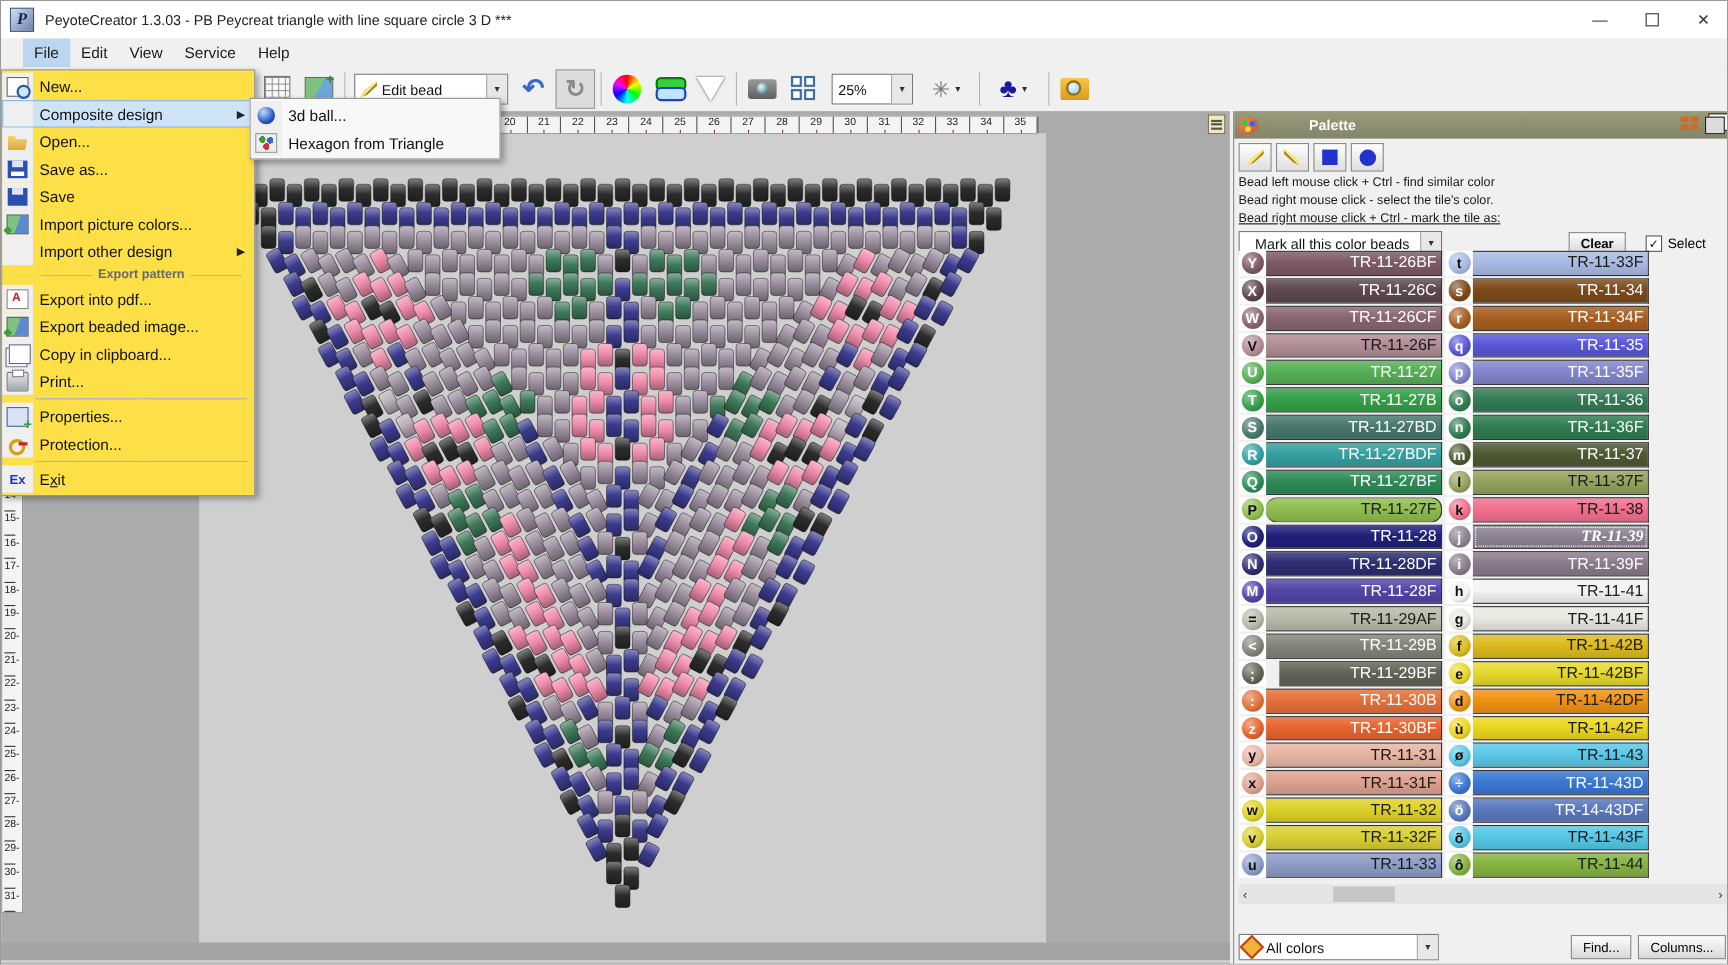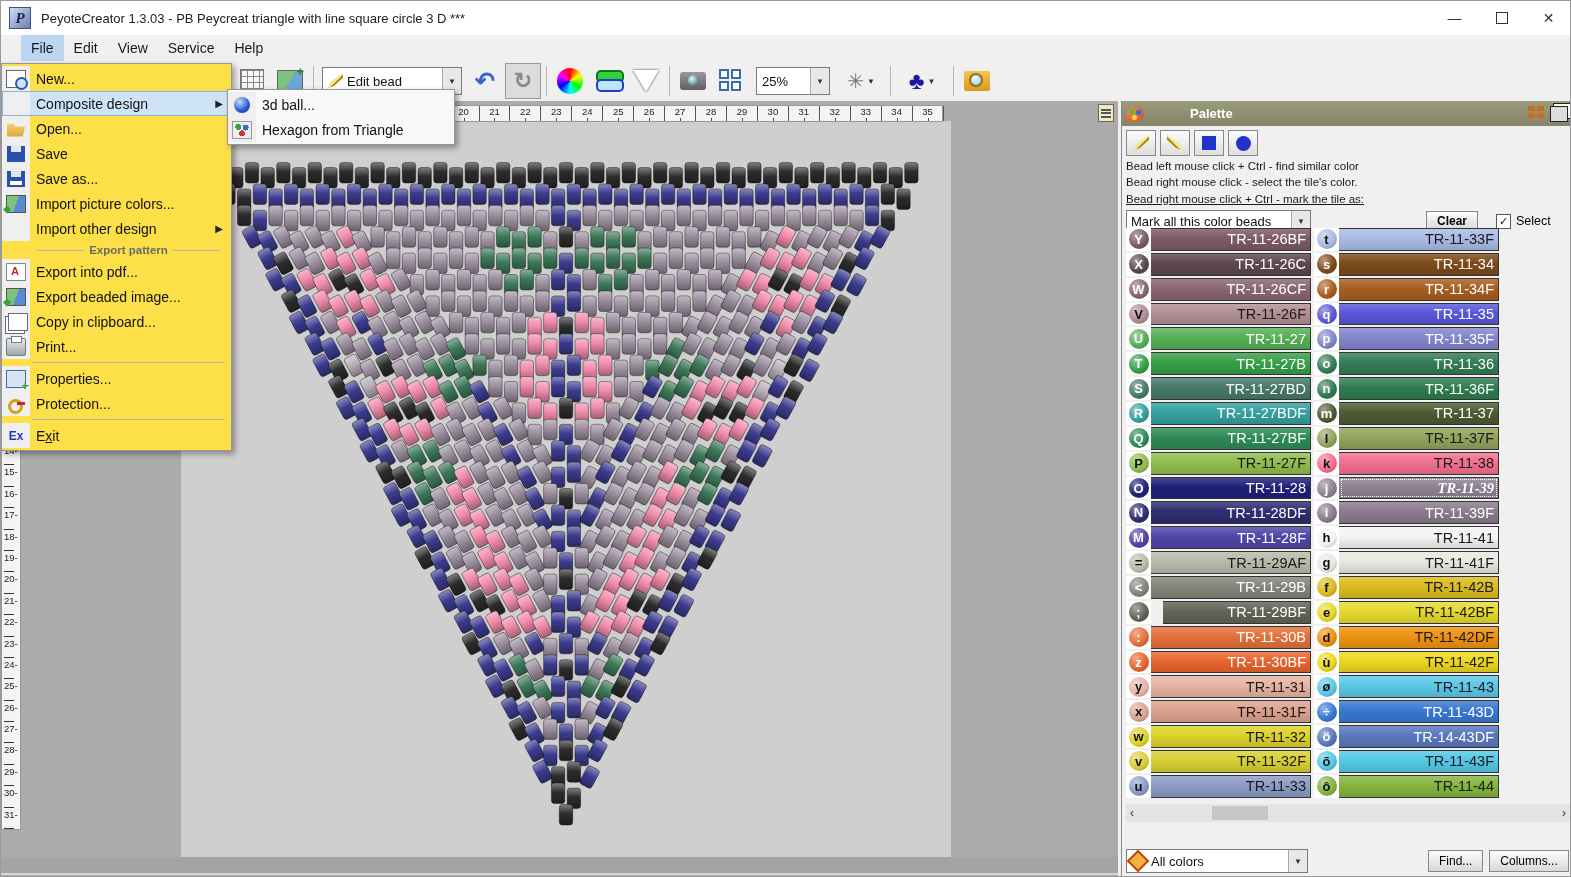--- a/index.html
+++ b/index.html
@@ -1050,21 +1050,21 @@
         </div>
       <div class="pal-tbtn">
           <span class="blue-circle"></span>
         </div>
     </div>
     <div class="pal-instr">Bead left   mouse click + Ctrl - find similar color</div>
     <div class="pal-instr">Bead right mouse click - select the tile's color.</div>
     <div class="pal-instr u">Bead right mouse click + Ctrl - mark the tile as:</div>
     <div id="pal-markrow">
       <div class="combo" id="mark-combo">
-        <span style="margin-left:4px;white-space:nowrap;overflow:hidden;">Mark all this color beads</span>
+        <span style="margin-left:14px;white-space:nowrap;overflow:hidden;">Mark all this color beads</span>
         <span class="arrowbox">▼</span>
       </div>
       <button id="clear-btn">Clear</button>
       <span id="select-wrap">
         <span id="select-box">✓</span>
         <span>Select</span>
       </span>
     </div>
     <div id="pal-list">
       <div class="pal-col" id="pal-col-left">
@@ -1119,21 +1119,21 @@
           <div class="prow">
             <div class="badge">
               <b style="background: radial-gradient(circle at 35% 30%, rgb(140, 191, 163), rgb(46, 139, 87) 55%, rgb(32, 97, 61)); color: rgb(255, 255, 255);">Q</b>
             </div>
             <div class="bar" style="background: linear-gradient(rgb(84, 160, 117), rgb(46, 139, 87) 45%, rgb(40, 122, 77)); color: rgb(255, 255, 255);">TR-11-27BF</div>
           </div>
           <div class="prow">
             <div class="badge">
               <b style="background: radial-gradient(circle at 35% 30%, rgb(193, 219, 158), rgb(143, 190, 78) 55%, rgb(100, 133, 55)); color: rgb(17, 17, 17);">P</b>
             </div>
-            <div class="bar" style="background: linear-gradient(rgb(163, 202, 110), rgb(143, 190, 78) 45%, rgb(126, 167, 69)); color: rgb(26, 26, 26);">TR-11-27F</div>
+            <div class="bar" style="background: linear-gradient(rgb(163, 202, 110), rgb(143, 190, 78) 45%, rgb(126, 167, 69)); color: rgb(26, 26, 26); border-radius: 10px;">TR-11-27F</div>
           </div>
           <div class="prow">
             <div class="badge">
               <b style="background: radial-gradient(circle at 35% 30%, rgb(132, 132, 183), rgb(32, 32, 124) 55%, rgb(22, 22, 87)); color: rgb(255, 255, 255);">O</b>
             </div>
             <div class="bar" style="background: linear-gradient(rgb(72, 72, 148), rgb(32, 32, 124) 45%, rgb(28, 28, 109)); color: rgb(255, 255, 255);">TR-11-28</div>
           </div>
           <div class="prow">
             <div class="badge">
               <b style="background: radial-gradient(circle at 35% 30%, rgb(140, 140, 177), rgb(46, 46, 114) 55%, rgb(32, 32, 80)); color: rgb(255, 255, 255);">N</b>
@@ -1377,29 +1377,29 @@
         <span class="fm-arrow">▶</span>
       </div>
       <div class="fm-item">
         <span class="fm-gutter">
           <span class="mi mi-open-folder"></span>
         </span>
         <span class="fm-label">Open...</span>
       </div>
       <div class="fm-item">
         <span class="fm-gutter">
+          <span class="mi mi-save-as"></span>
+        </span>
+        <span class="fm-label">Save as...</span>
+      </div>
+      <div class="fm-item">
+        <span class="fm-gutter">
           <span class="mi mi-save"></span>
         </span>
         <span class="fm-label">Save</span>
-      </div>
-      <div class="fm-item">
-        <span class="fm-gutter">
-          <span class="mi mi-save-as"></span>
-        </span>
-        <span class="fm-label">Save as...</span>
       </div>
       <div class="fm-item">
         <span class="fm-gutter">
           <span class="mi mi-import-picture"></span>
         </span>
         <span class="fm-label">Import picture colors...</span>
       </div>
       <div class="fm-item">
         <span class="fm-gutter"></span>
         <span class="fm-label">Import other design</span>

